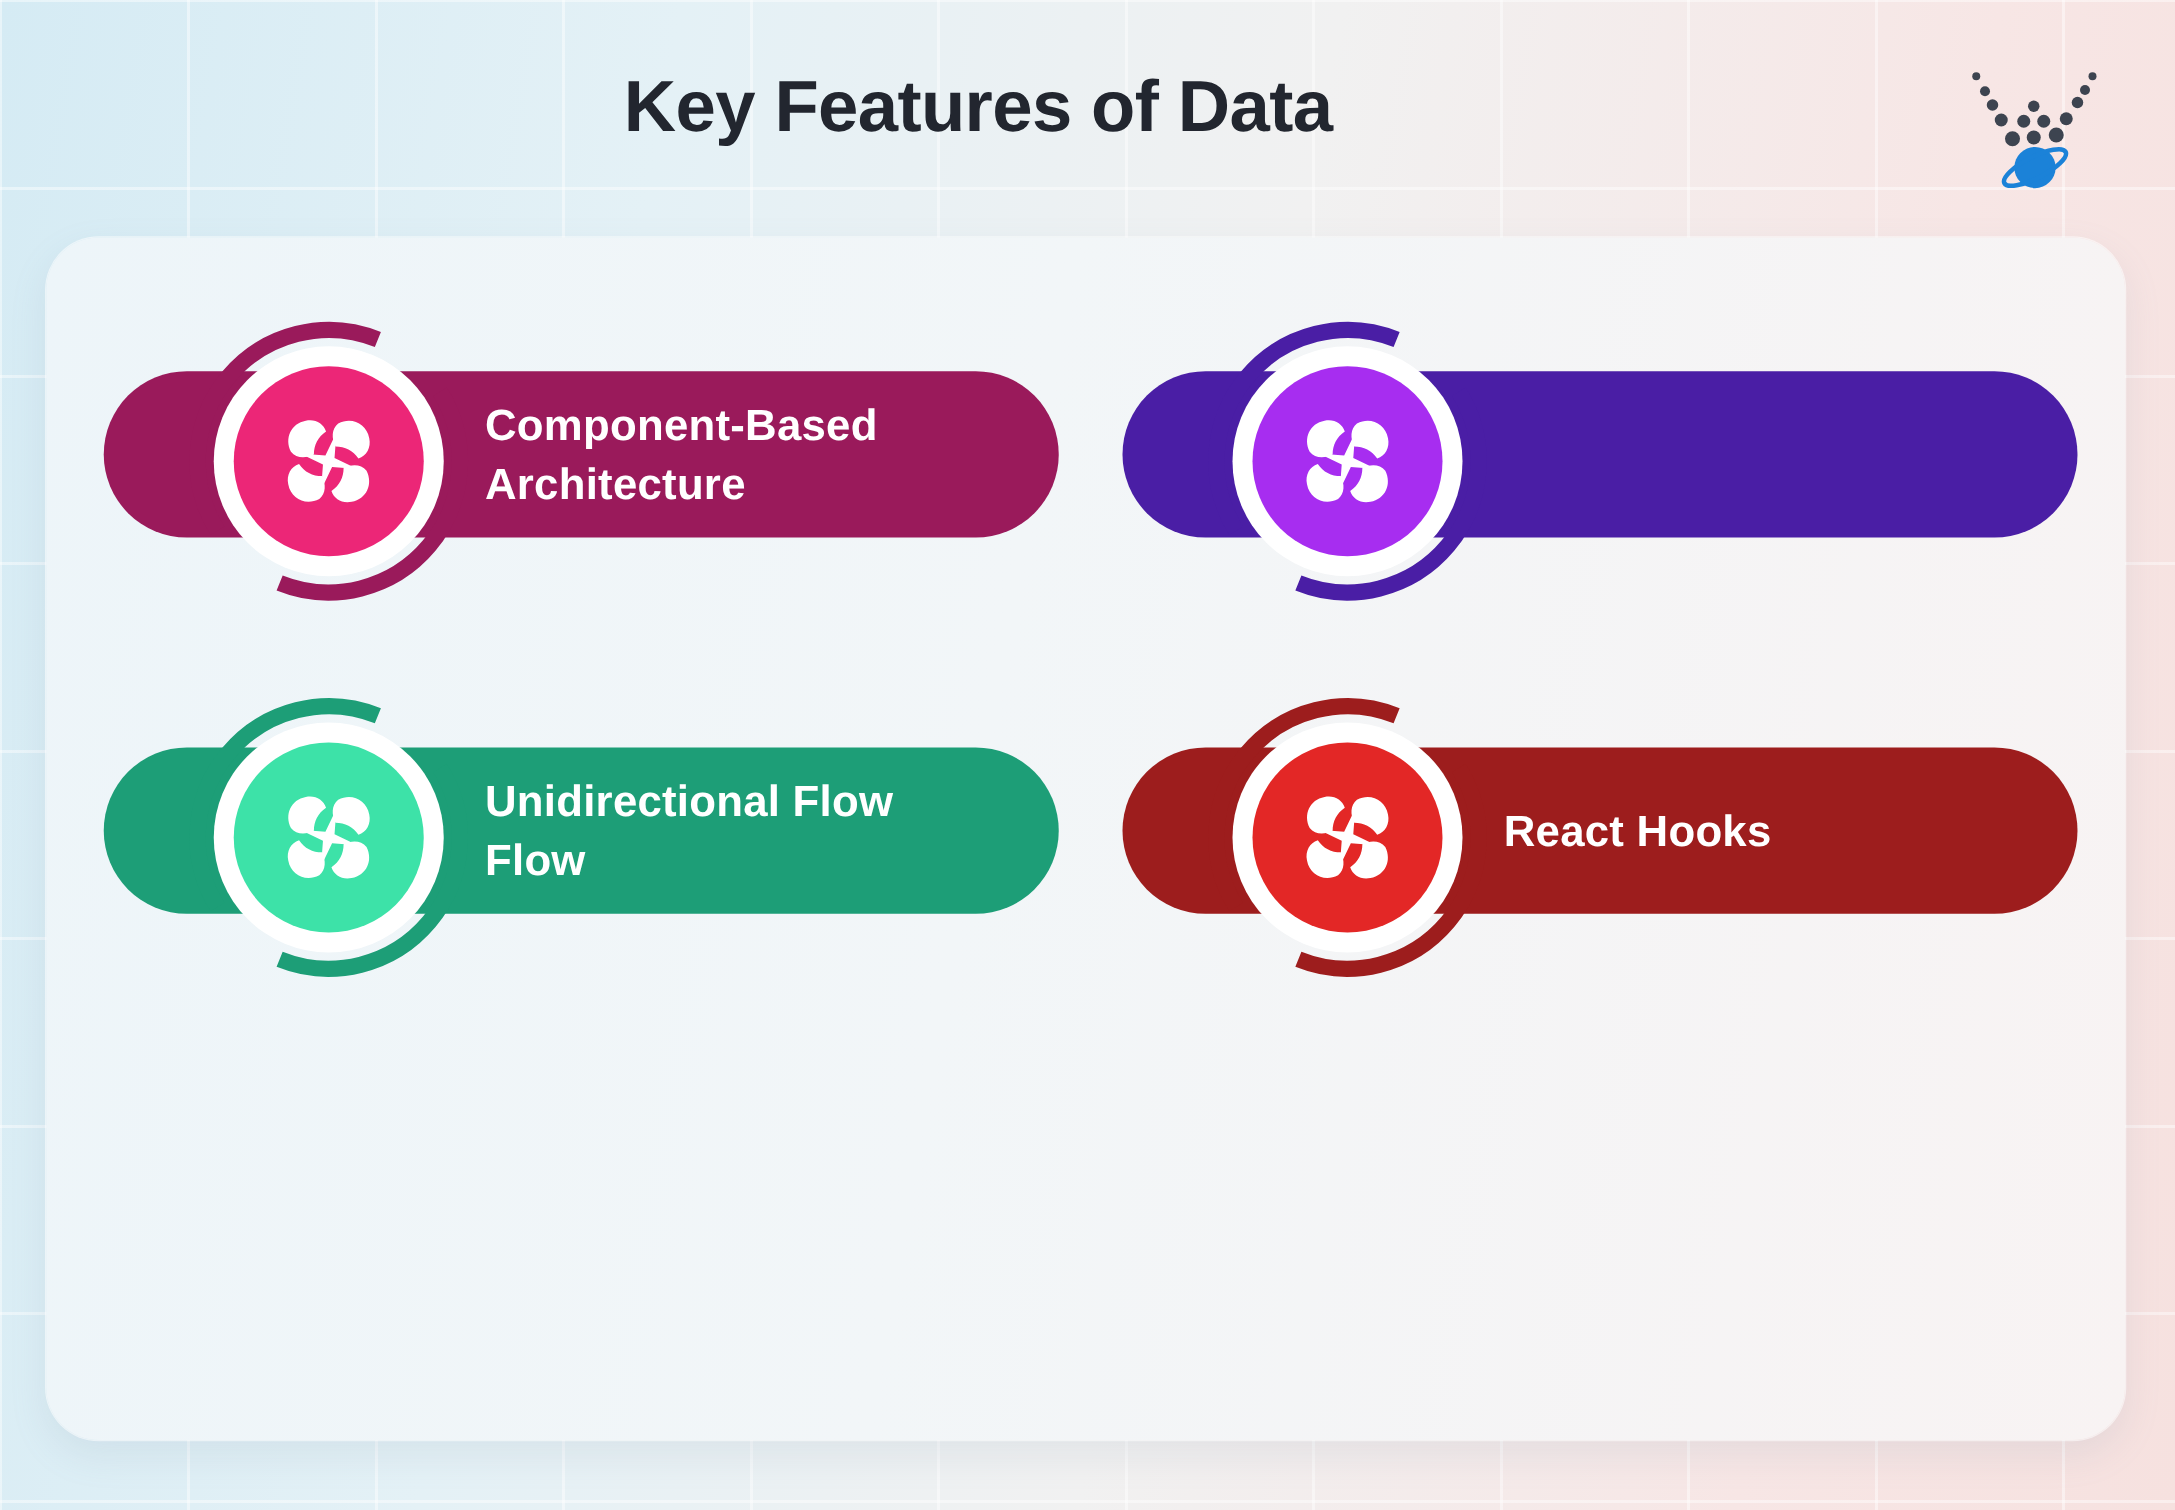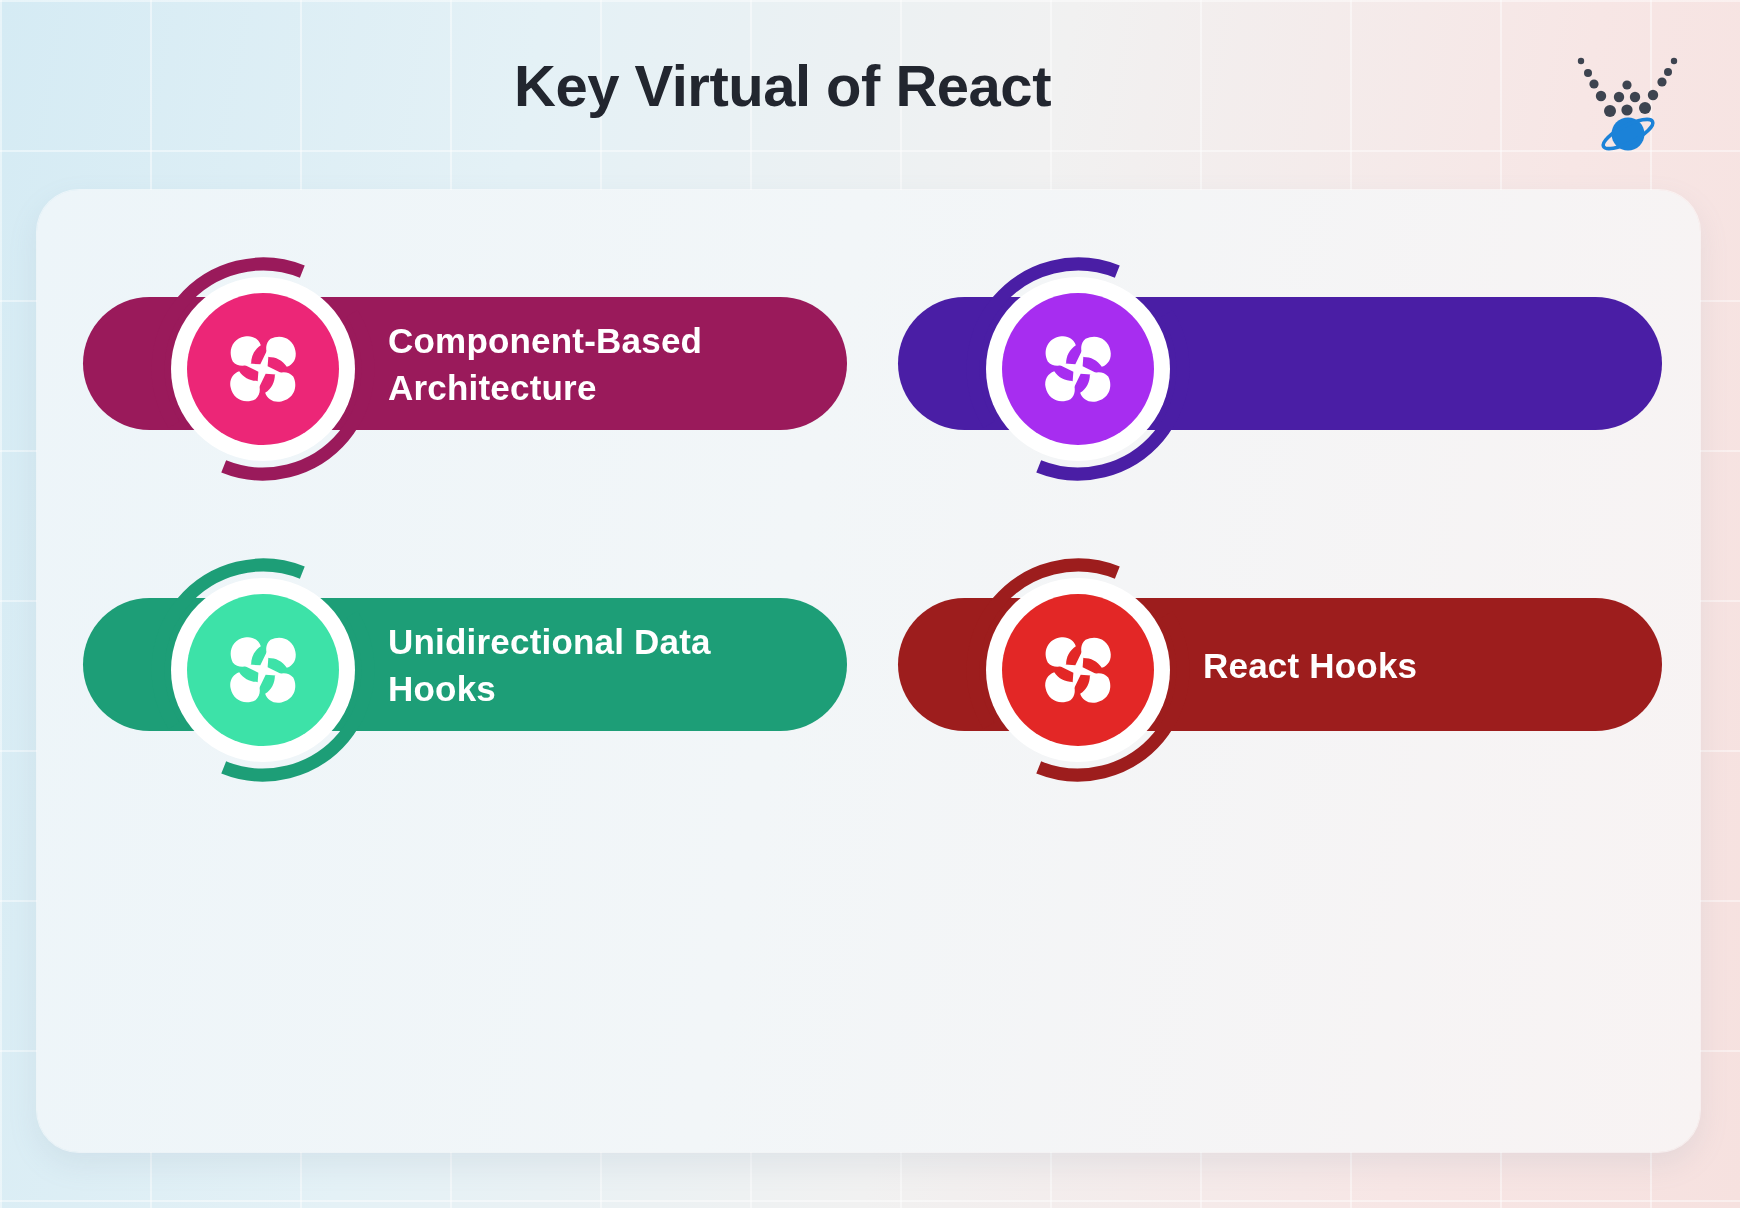--- a/index.html
+++ b/index.html
@@ -54,21 +54,21 @@
   }
   .logo .dot{fill:#3d4450;}
   .logo .planet{fill:#1b82d8;}
   .logo .ring{fill:none;stroke:#1b82d8;stroke-width:3.6;}
 </style>
 </head>
 <body>
 
 <div class="page">
 
-  <div class="title">Key Virtual of React</div>
+  <div class="title">Key Features of Data</div>
 
   <svg class="logo" viewBox="0 0 132 150" aria-hidden="true">
     <g>
       <circle class="dot" cx="13" cy="23" r="3.2"></circle>
       <circle class="dot" cx="20" cy="35" r="4"></circle>
       <circle class="dot" cx="26" cy="46" r="4.6"></circle>
       <circle class="dot" cx="33" cy="58" r="5.2"></circle>
       <circle class="dot" cx="42" cy="73" r="6"></circle>
       <circle class="dot" cx="106" cy="23" r="3.2"></circle>
       <circle class="dot" cx="100" cy="34" r="4"></circle>
@@ -138,21 +138,21 @@
         <circle class="badge-inner" cx="0" cy="0" r="76"></circle>
         <g class="pin-icon" transform="translate(-54,-54) scale(0.54)">
           <path d="M 44 86 C 34 66 44 44 66 40 C 80 37 92 44 96 56 C 84 64 78 76 78 90 C 66 96 52 96 44 86 Z"></path>
           <path d="M 44 86 C 34 66 44 44 66 40 C 80 37 92 44 96 56 C 84 64 78 76 78 90 C 66 96 52 96 44 86 Z" transform="rotate(90 100 100)"></path>
           <path d="M 44 86 C 34 66 44 44 66 40 C 80 37 92 44 96 56 C 84 64 78 76 78 90 C 66 96 52 96 44 86 Z" transform="rotate(180 100 100)"></path>
           <path d="M 44 86 C 34 66 44 44 66 40 C 80 37 92 44 96 56 C 84 64 78 76 78 90 C 66 96 52 96 44 86 Z" transform="rotate(270 100 100)"></path>
           <path d="M 100 56 L 107 93 L 144 100 L 107 107 L 100 144 L 93 107 L 56 100 L 93 93 Z" transform="rotate(15 100 100)"></path>
         </g>
       </svg>
     </div>
-    <div class="label">Unidirectional Data Hooks</div>
+    <div class="label">Unidirectional Flow Flow</div>
   </div>
 
 
   <div class="card" style="--dark: #9d1d1d; --accent: #e32726;">
     <div class="pill"></div>
     <div class="badge">
       <svg viewBox="-120 -120 240 240" aria-hidden="true">
         <path class="arc" d="M 39.3 -97.4 A 105 105 0 0 0 -89 55.6"></path>
         <path class="arc" d="M -39.3 97.4 A 105 105 0 0 0 89 -55.6"></path>
         <circle class="badge-white" cx="0" cy="0" r="92"></circle>

